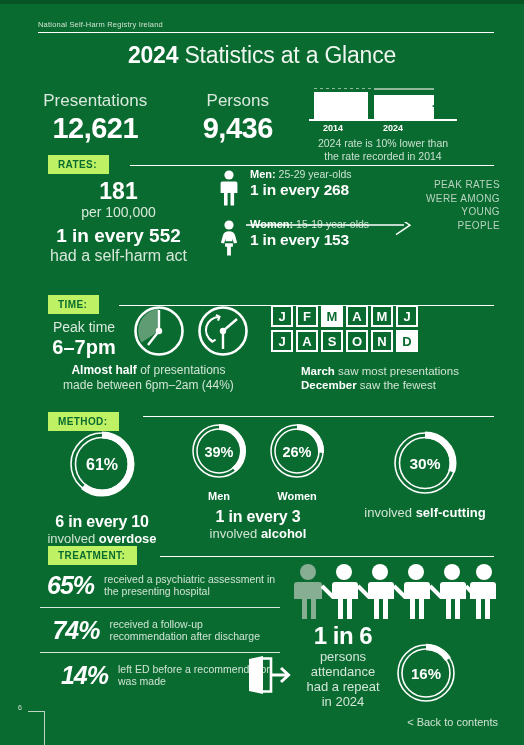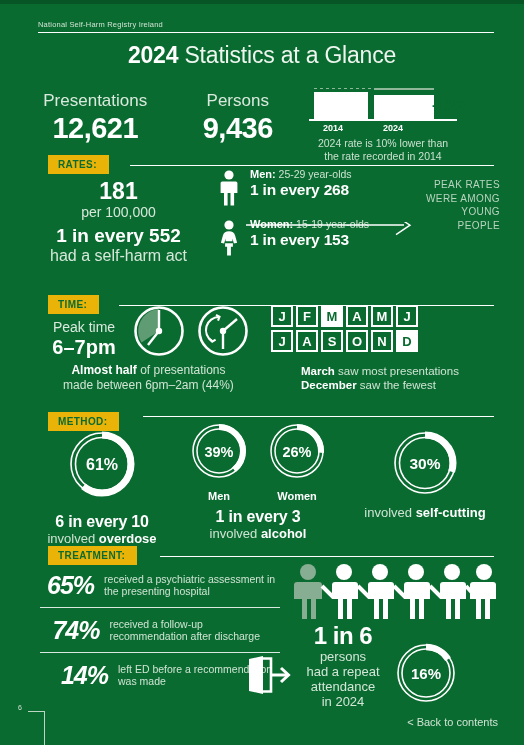--- a/index.html
+++ b/index.html
@@ -49,21 +49,21 @@
         background:repeating-linear-gradient(90deg,#8fb89b 0 3px,transparent 3px 6px);}
   .axis{position:absolute;bottom:0;left:6px;width:148px;height:2px;background:#ffffff;}
   .compare .yrs{position:relative;height:13px;margin-top:2px;}
   .compare .yrs span{position:absolute;font-size:9px;font-weight:700;}
   .compare .yrs .y1{left:20px;}
   .compare .yrs .y2{left:80px;}
   .compare .note{font-size:10.5px;font-weight:300;color:#c9e0cf;text-align:center;line-height:13px;margin-top:1px;}
 
   
   .tab{
-    position:absolute;background:#eab308;color:#0a6b30;
+    position:absolute;background:#bef264;color:#0a6b30;
     font-size:10px;font-weight:700;letter-spacing:.4px;
     padding:4px 12px 4px 10px;
   }
   .secrule{position:absolute;height:1px;background:#ffffff;}
 
   
   .rates-left{position:absolute;left:26px;top:178px;width:185px;text-align:center;}
   .rates-left .n181{font-size:23px;font-weight:700;line-height:26px;}
   .rates-left .per{font-size:14px;font-weight:300;color:#d7e8db;line-height:17px;}
   .rates-left .one{font-size:19px;font-weight:700;line-height:25px;margin-top:2px;}
@@ -393,22 +393,22 @@
         <polyline points="102,23 112,33 120,23"></polyline>
         <polyline points="138,23 148,33 156,23"></polyline>
         <polyline points="174,23 183,33 190,23"></polyline>
       </g>
     </svg>
   </div>
 
   <div class="oneinsix">
     <div class="big">1 in 6</div>
     <div class="sm">persons</div>
+    <div class="sm">attendance</div>
     <div class="sm">had a repeat</div>
-    <div class="sm">attendance</div>
     <div class="sm">in 2024</div>
   </div>
 
   <div class="donut16">
     <svg width="72" height="72" viewBox="0 0 72 72" aria-hidden="true">
       <circle cx="36" cy="36" r="28" fill="none" stroke="#fff" stroke-width="1.6"></circle>
       <circle cx="36" cy="36" r="24" fill="none" stroke="#fff" stroke-width="1.6"></circle>
       <circle cx="36" cy="36" r="26" fill="none" stroke="#fff" stroke-width="6.5" stroke-dasharray="26.1 137.3" transform="rotate(-90 36 36)"></circle>
       <text x="36" y="41.5" text-anchor="middle" font-family="Liberation Sans, sans-serif" font-size="15" font-weight="700" fill="#fff">16%</text>
     </svg>

